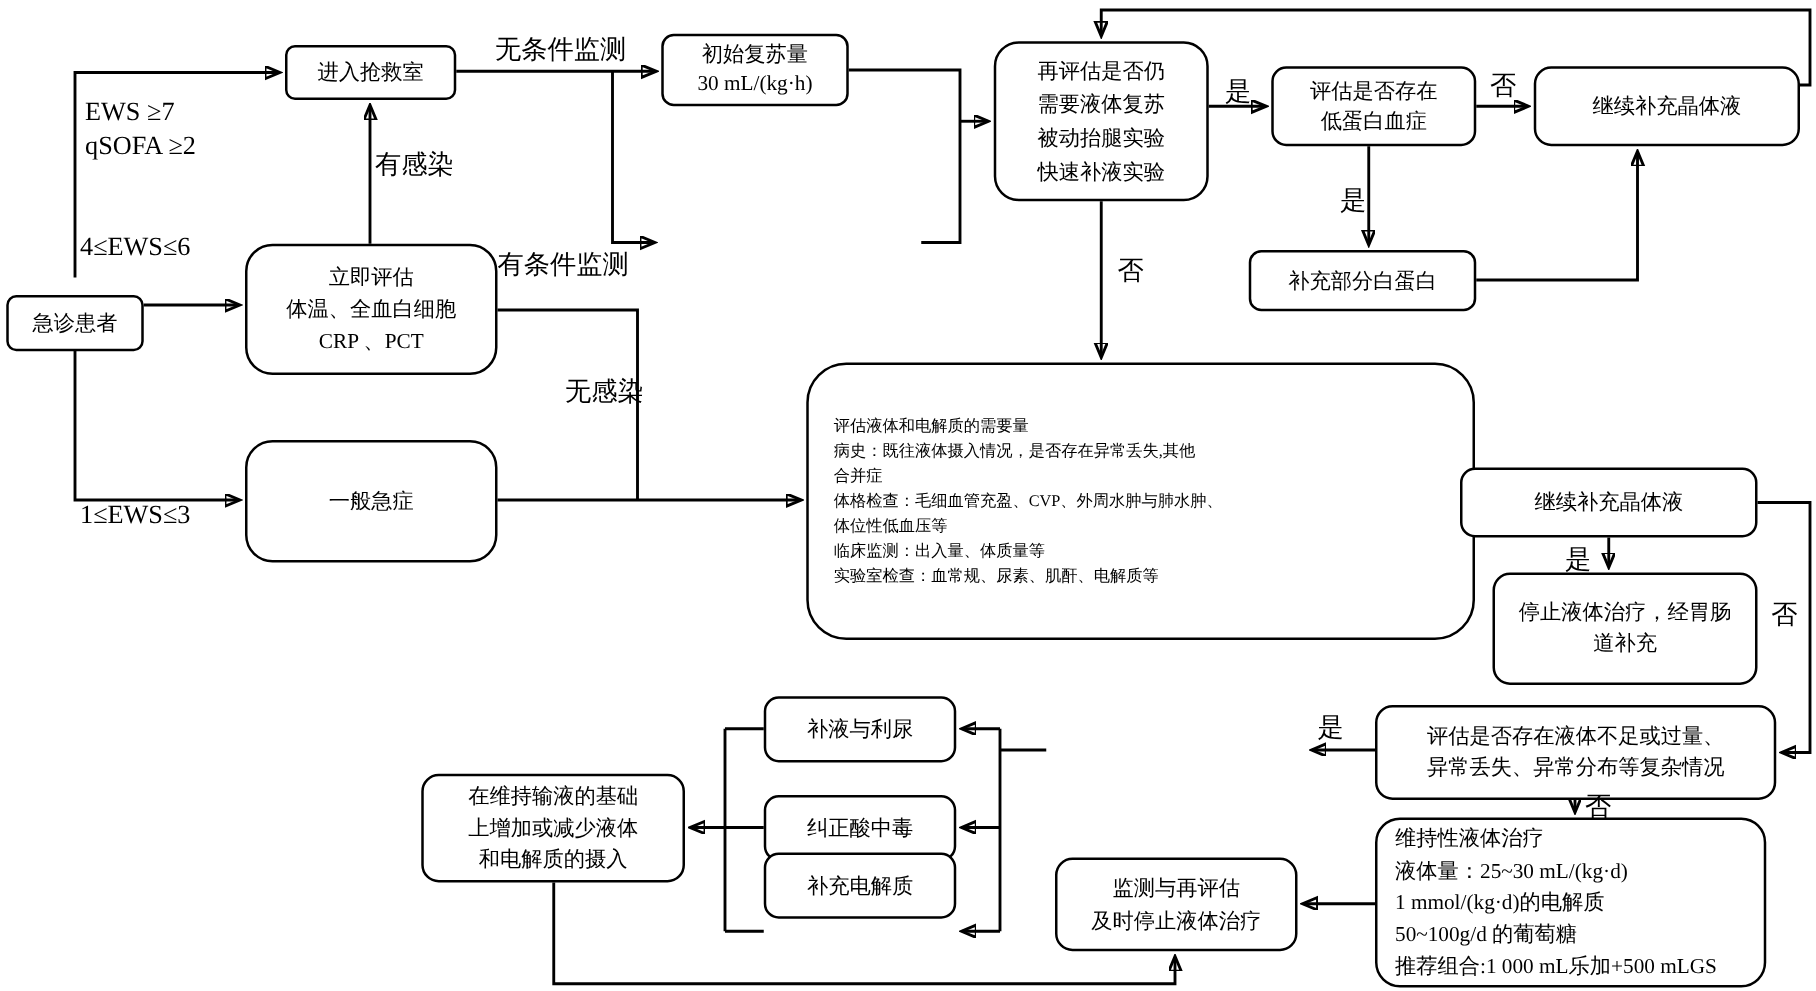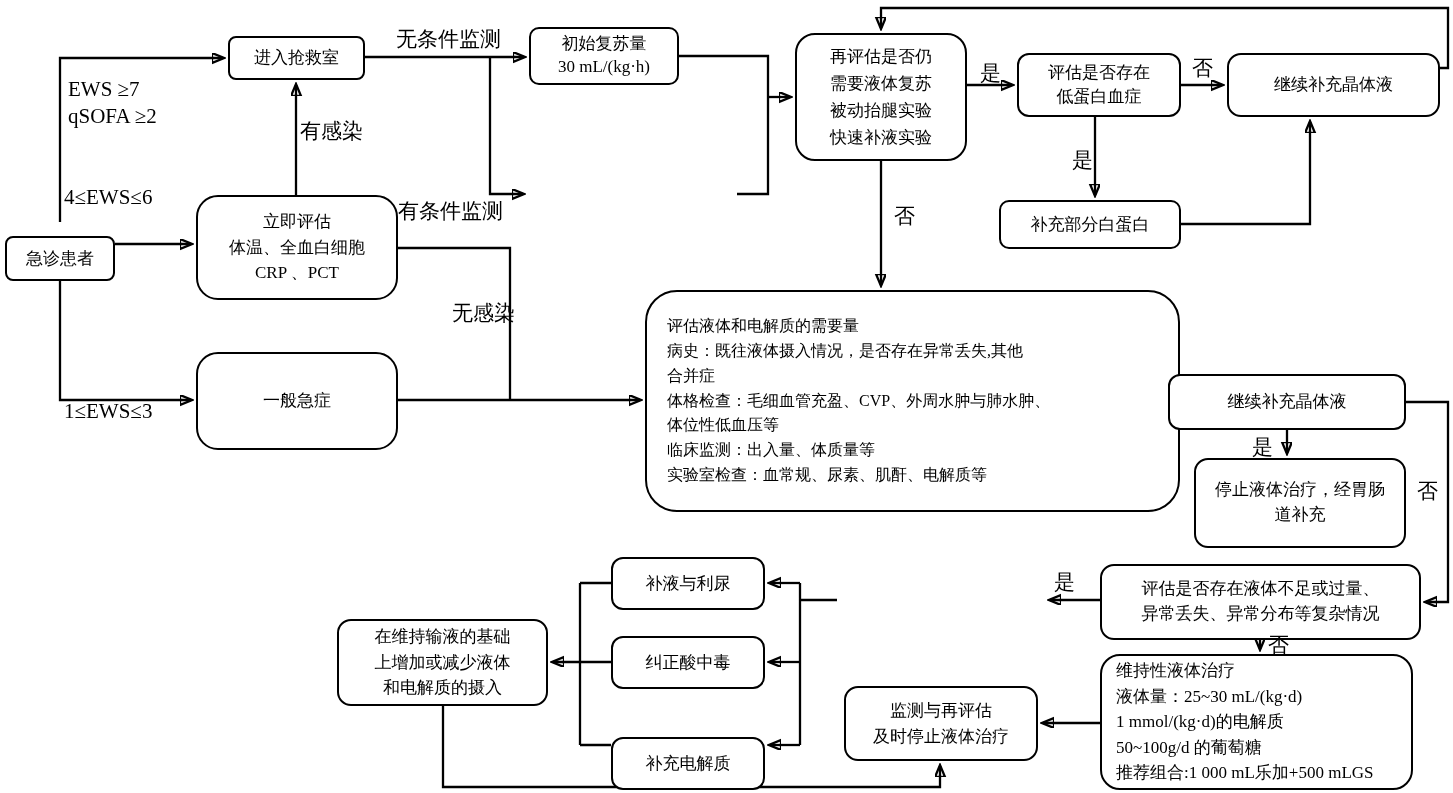--- a/index.html
+++ b/index.html
@@ -109,42 +109,42 @@
 被动抬腿实验
 快速补液实验</div>
 
   <div class="node" style="left:1017px;top:53px;width:164px;height:64px;border-radius:12px;line-height:1.4;">评估是否存在
 低蛋白血症</div>
 
   <div class="node" style="left:1227px;top:53px;width:213px;height:64px;border-radius:14px;">继续补充晶体液</div>
 
   <div class="node" style="left:999px;top:200px;width:182px;height:49px;border-radius:10px;">补充部分白蛋白</div>
 
-  <div class="node node--left" style="left:645px;top:290px;width:535px;height:222px;border-radius:32px;padding-left:20px;padding-right:14px;line-height:1.55;font-size:16px;">评估液体和电解质的需要量
+  <div class="node node--left" style="left:645px;top:290px;width:535px;height:222px;border-radius:32px;padding-left:20px;padding-right:14px;line-height:1.55;font-size:13px;">评估液体和电解质的需要量
 病史：既往液体摄入情况，是否存在异常丢失,其他
 合并症
 体格检查：毛细血管充盈、CVP、外周水肿与肺水肿、
 体位性低血压等
 临床监测：出入量、体质量等
 实验室检查：血常规、尿素、肌酐、电解质等</div>
 
   <div class="node" style="left:1168px;top:374px;width:238px;height:56px;border-radius:12px;">继续补充晶体液</div>
 
   <div class="node" style="left:1194px;top:458px;width:212px;height:90px;border-radius:14px;line-height:1.45;">停止液体治疗，经胃肠
 道补充</div>
 
   <div class="node" style="left:1100px;top:564px;width:321px;height:76px;border-radius:14px;line-height:1.45;">评估是否存在液体不足或过量、
 异常丢失、异常分布等复杂情况</div>
 
 
   <div class="node" style="left:611px;top:557px;width:154px;height:53px;border-radius:12px;">补液与利尿</div>
 
   <div class="node" style="left:611px;top:636px;width:154px;height:53px;border-radius:12px;">纠正酸中毒</div>
 
-  <div class="node" style="left:611px;top:737px;width:154px;height:53px;border-radius:12px;">补充电解质</div>
+  <div class="node" style="left:611px;top:682px;width:154px;height:53px;border-radius:12px;">补充电解质</div>
 
   <div class="node" style="left:337px;top:619px;width:211px;height:87px;border-radius:14px;line-height:1.5;">在维持输液的基础
 上增加或减少液体
 和电解质的摄入</div>
 
   <div class="node" style="left:844px;top:686px;width:194px;height:75px;border-radius:14px;line-height:1.5;">监测与再评估
 及时停止液体治疗</div>
 
   <div class="node node--left" style="left:1100px;top:654px;width:313px;height:136px;border-radius:20px;line-height:1.5;">维持性液体治疗
 液体量：25~30 mL/(kg·d)

